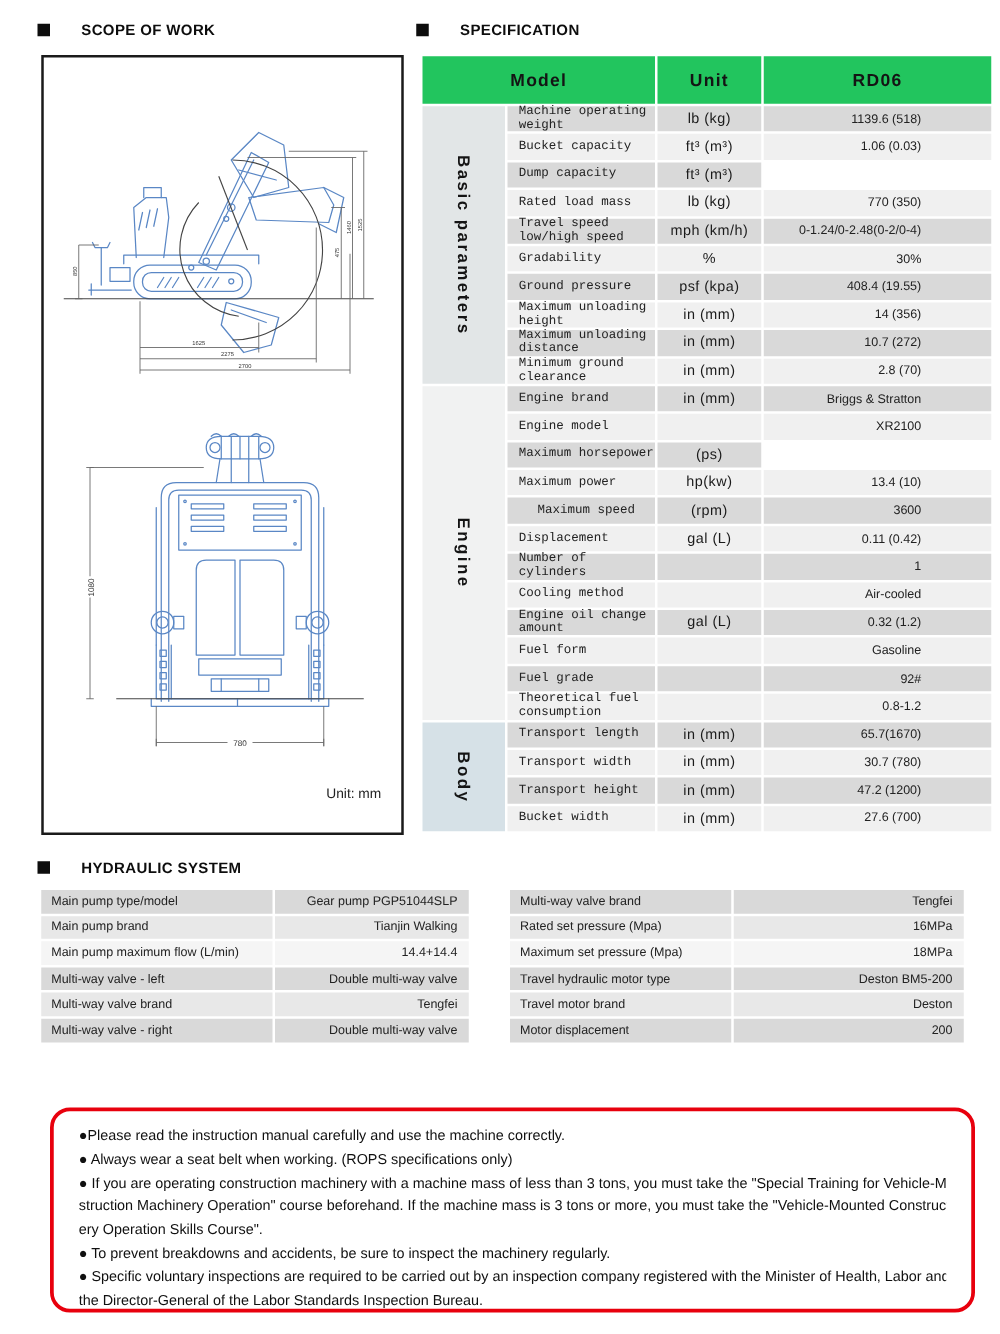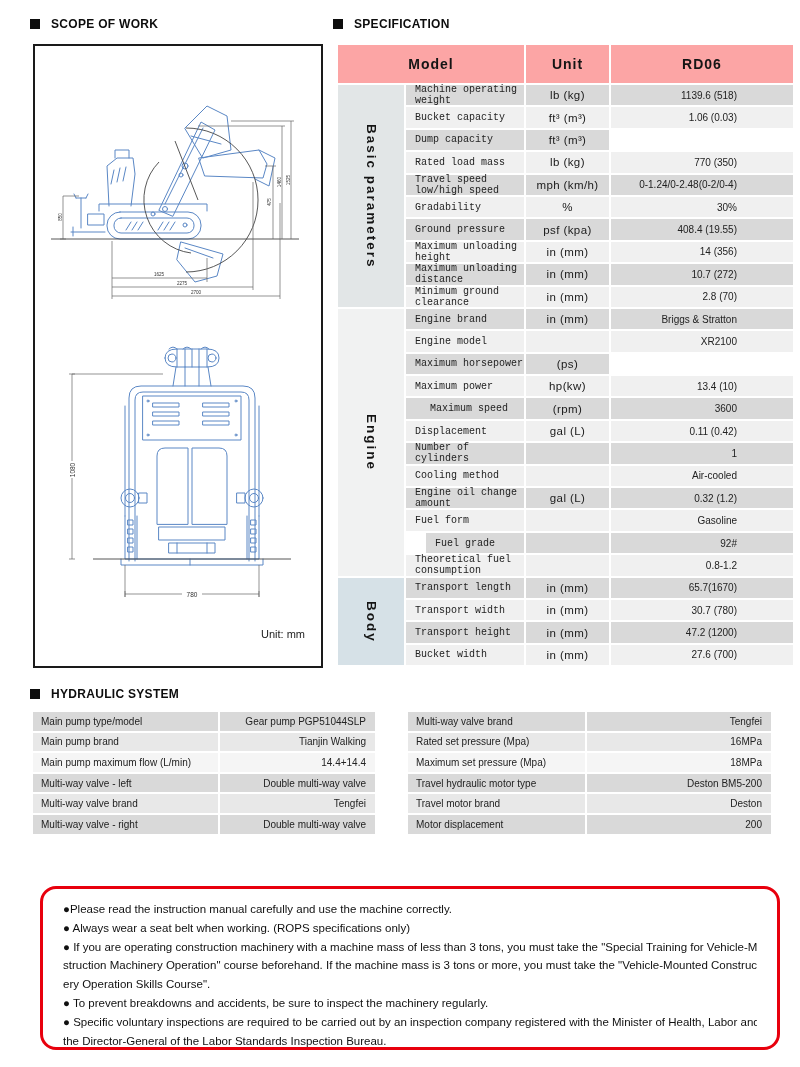--- a/index.html
+++ b/index.html
@@ -1,41 +1,41 @@
 <!DOCTYPE html>
 <html><head>
 <meta charset="utf-8">
 <style>
   html,body { margin:0; padding:0; background:#fff; }
   .page {
     position:relative; width:800px; height:1067px; background:#ffffff;
     font-family:"Liberation Sans", sans-serif; color:#111; overflow:hidden;
   }
   .sec-title {
-    position:absolute; display:flex; align-items:center; gap:11px;
+    position:absolute; display:flex; align-items:center; gap:25px;
     font-weight:bold; font-size:12px; letter-spacing:0.3px; color:#0d0d0d;
   }
   .marker { width:10px; height:10px; background:#0d0d0d; flex:0 0 auto; }
 
   
   .draw-box {
     position:absolute; left:33px; top:44px; width:290px; height:624px;
     border:2px solid #1a1a1a; box-sizing:border-box; background:#fff;
   }
   svg text { font-family:"Liberation Sans", sans-serif; }
 
   
   .spec-grid {
     position:absolute; left:338px; top:45px;
     display:grid; grid-template-columns:66px 118px 83px 182px;
     grid-template-rows:38px repeat(26, 20.4px); gap:2px; background:#fff;
   }
   .cell { box-sizing:border-box; }
   .h-cell {
-    background:#fca5a5; font-weight:bold; font-size:14px; letter-spacing:1px;
+    background:#22c55e; font-weight:bold; font-size:14px; letter-spacing:1px;
     display:flex; align-items:center; justify-content:center; color:#141414;
   }
   .h-model { grid-column:1 / 3; grid-row:1; }
   .h-unit  { grid-column:3; grid-row:1; }
   .h-value { grid-column:4; grid-row:1; }
   .dark  { background:#d9d9d9; }
   .light { background:#f0f0f0; }
   .mid   { background:#e8e8e8; }
   .lighter { background:#f5f5f5; }
   .c-param { font-size:10px; color:#222; display:flex; align-items:center; padding-left:9px;font-family:Liberation Mono, monospace; }
@@ -263,21 +263,21 @@
       <div class="cell c-value dark" style="grid-area: 18 / 4;">1</div>
       <div class="cell c-param light" style="grid-area: 19 / 2;">Cooling method</div>
       <div class="cell c-unit light" style="grid-area: 19 / 3;"></div>
       <div class="cell c-value light" style="grid-area: 19 / 4;">Air-cooled</div>
       <div class="cell c-param dark" style="grid-area: 20 / 2;">Engine oil change amount</div>
       <div class="cell c-unit dark" style="grid-area: 20 / 3;">gal (L)</div>
       <div class="cell c-value dark" style="grid-area: 20 / 4;">0.32 (1.2)</div>
       <div class="cell c-param light" style="grid-area: 21 / 2;">Fuel form</div>
       <div class="cell c-unit light" style="grid-area: 21 / 3;"></div>
       <div class="cell c-value light" style="grid-area: 21 / 4;">Gasoline</div>
-      <div class="cell c-param dark" style="grid-area: 22 / 2; margin-left: 20px;">Fuel grade</div>
+      <div class="cell c-param dark" style="grid-area: 22 / 2;">Fuel grade</div>
       <div class="cell c-unit dark" style="grid-area: 22 / 3;"></div>
       <div class="cell c-value dark" style="grid-area: 22 / 4;">92#</div>
       <div class="cell c-param light" style="grid-area: 23 / 2;">Theoretical fuel consumption</div>
       <div class="cell c-unit light" style="grid-area: 23 / 3;"></div>
       <div class="cell c-value light" style="grid-area: 23 / 4;">0.8-1.2</div>
       <div class="cell sec-label sec-2" style="grid-area: 24 / 1 / span 4;">Body</div>
       <div class="cell c-param dark" style="grid-area: 24 / 2;">Transport length</div>
       <div class="cell c-unit dark" style="grid-area: 24 / 3;">in (mm)</div>
       <div class="cell c-value dark" style="grid-area: 24 / 4;">65.7(1670)</div>
       <div class="cell c-param light" style="grid-area: 25 / 2;">Transport width</div>

